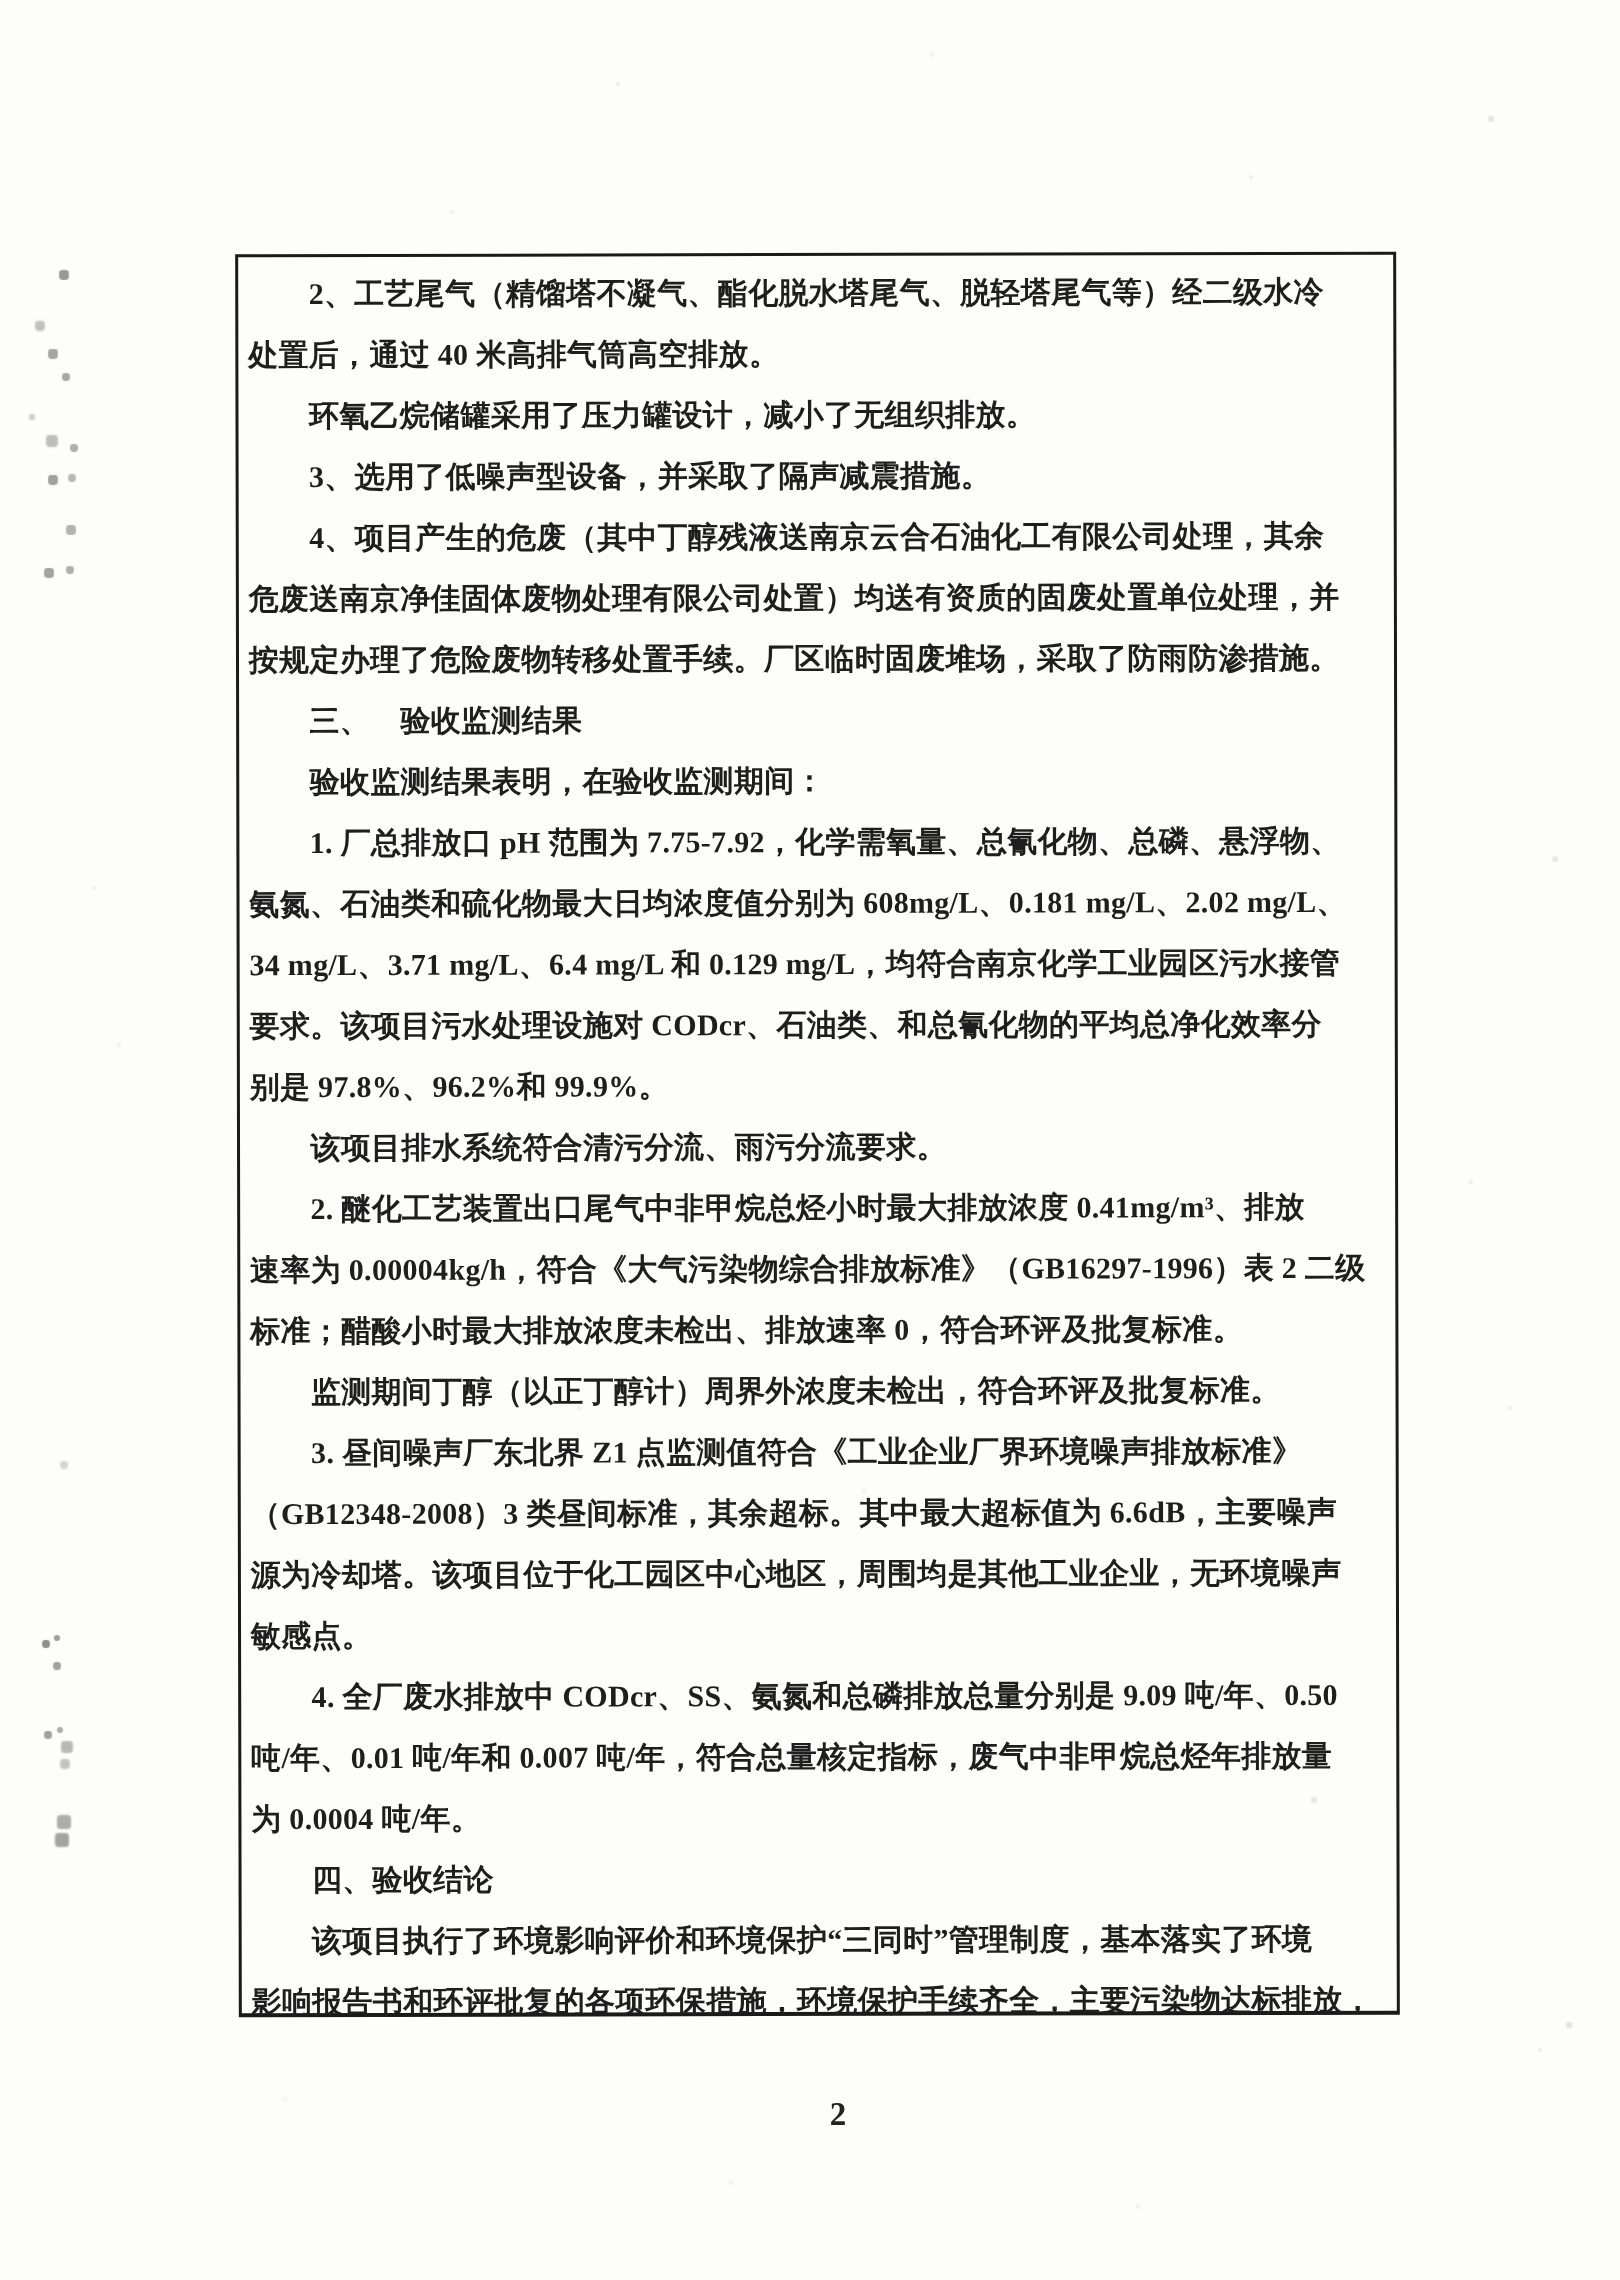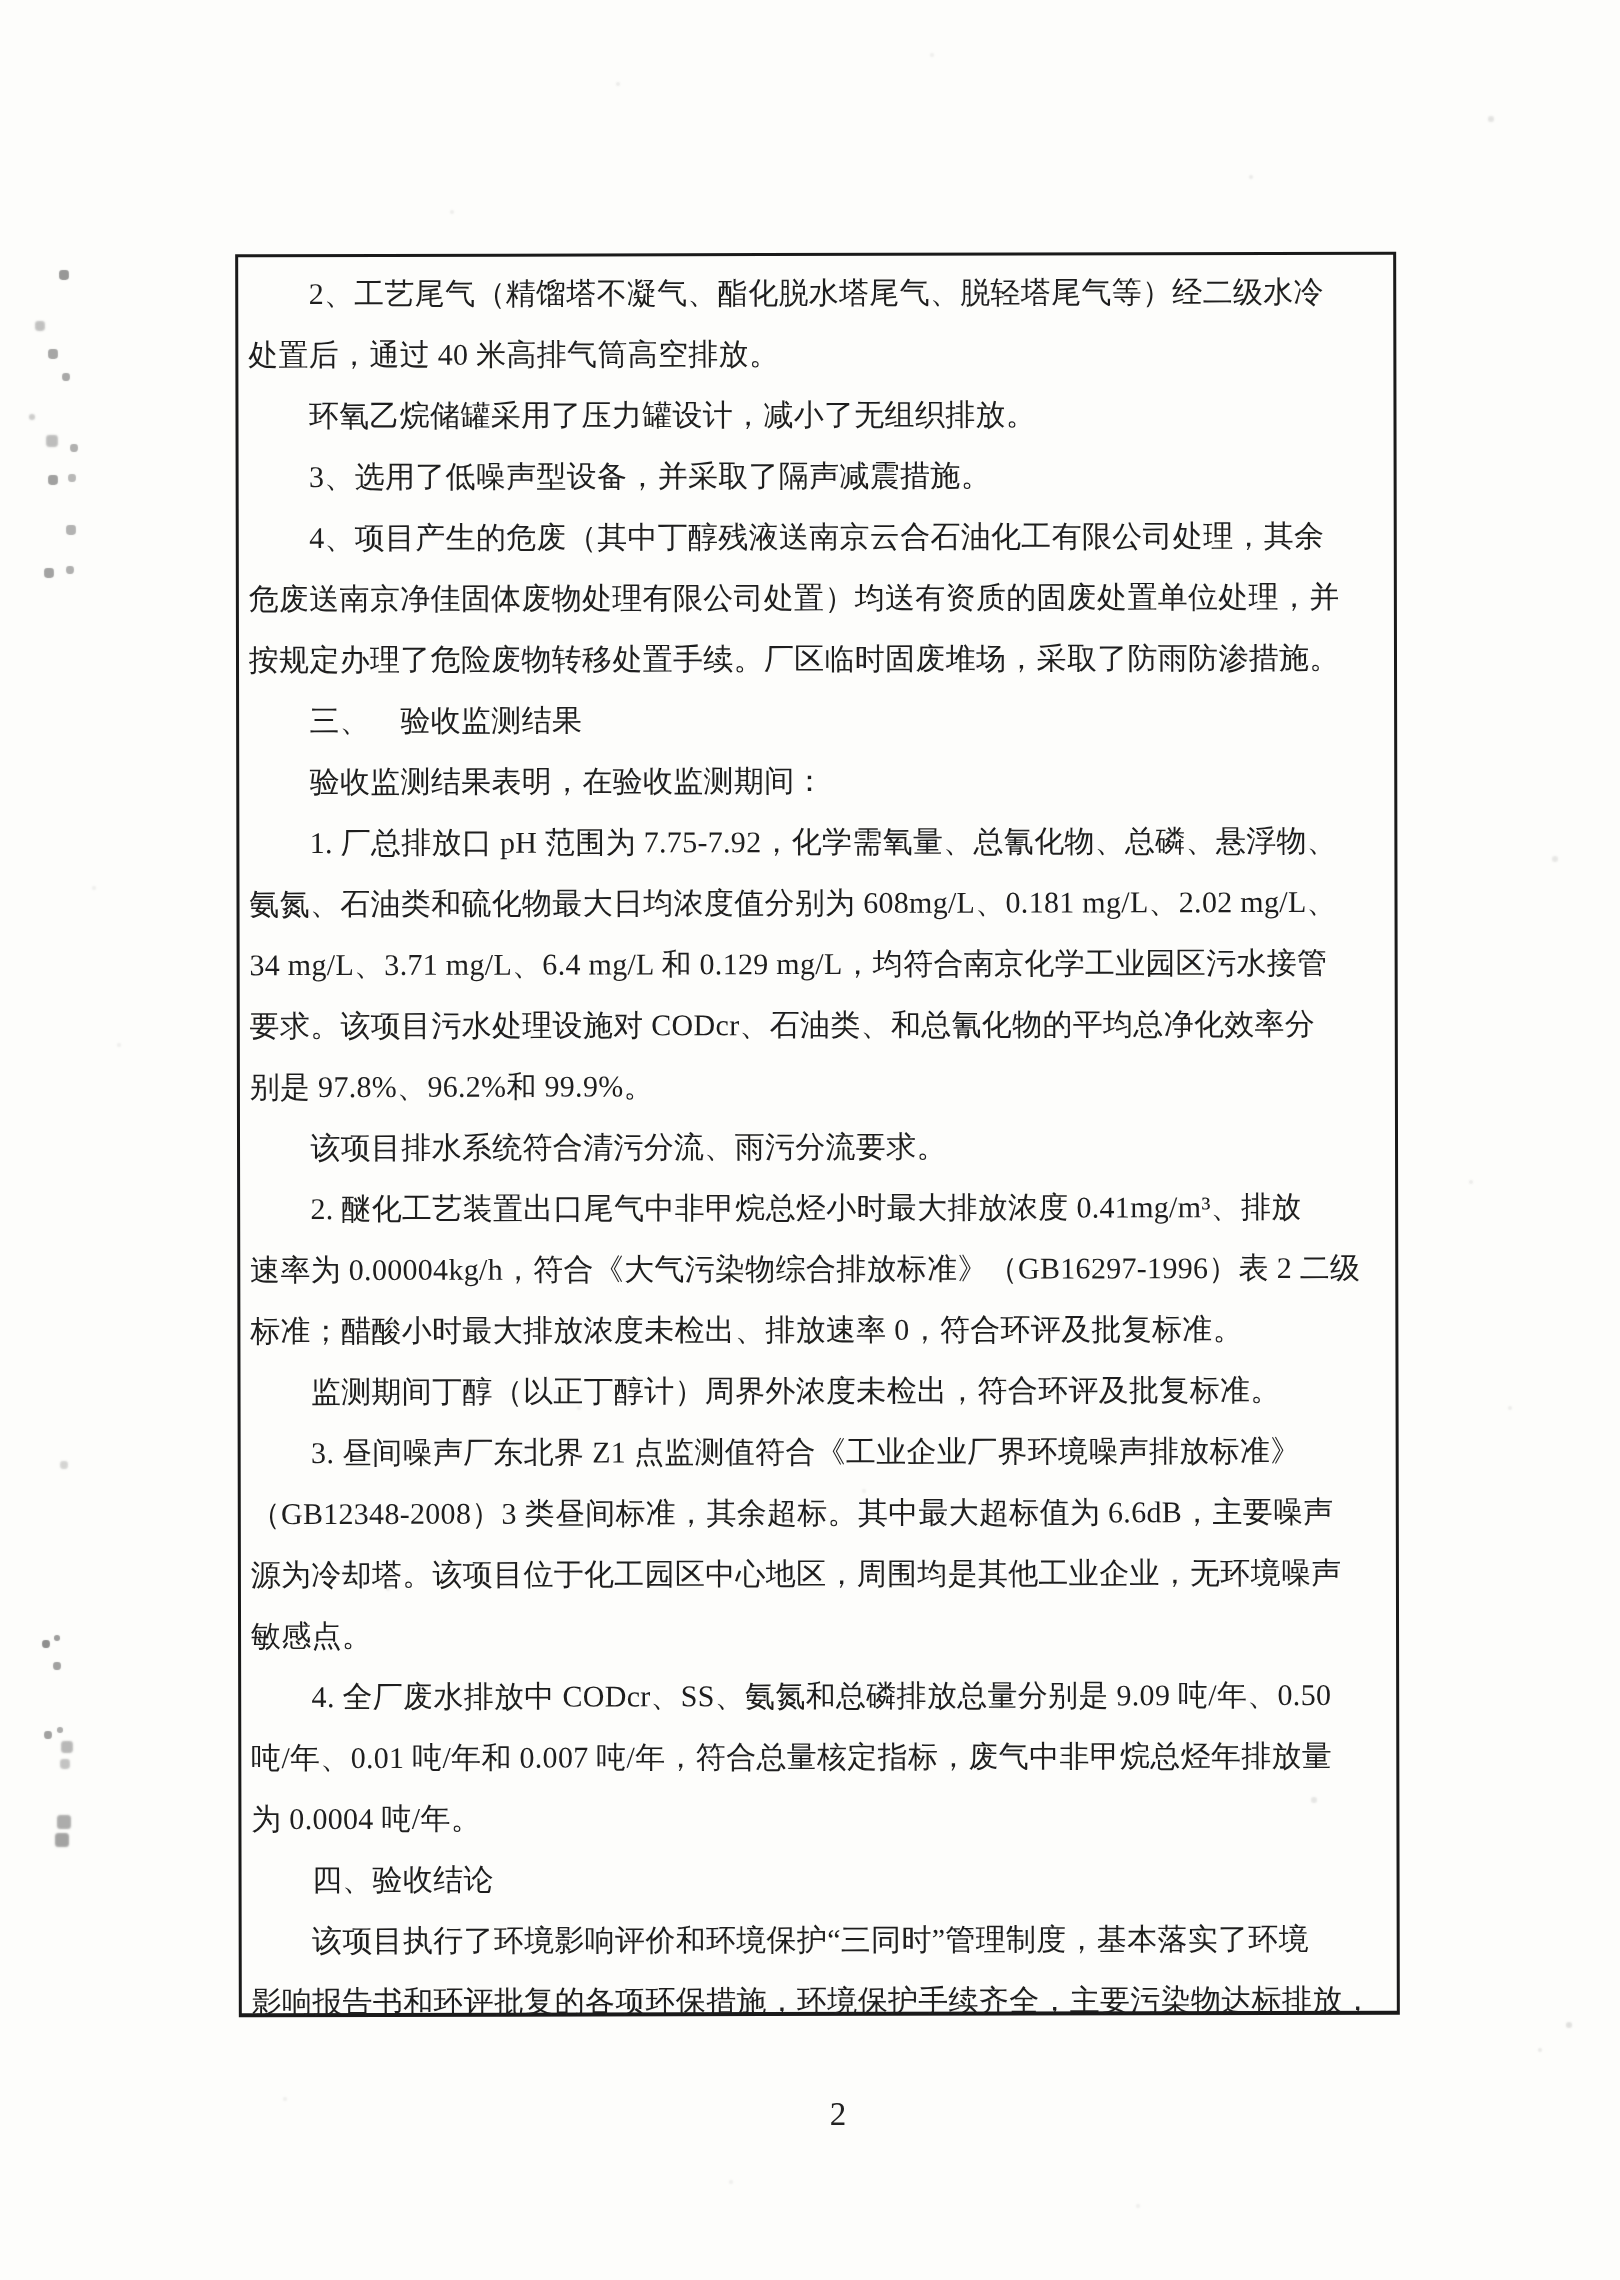--- a/index.html
+++ b/index.html
@@ -11,20 +11,21 @@
     height: 2281px;
     position: relative;
     background: #fdfdfb;
     font-family: "Liberation Serif", "DejaVu Serif", serif;
     color: #1e1e1e;
     overflow: hidden;
   }
   .page {
     position: absolute;
     inset: 0;
+    font-weight: bold;
   }
   
   .noise {
     position: absolute;
     left: 0; top: 0;
     width: 2px; height: 2px;
     background: transparent;
     border-radius: 50%;
     box-shadow:
       617px 83px 2px 1px rgba(120,120,120,0.14),

